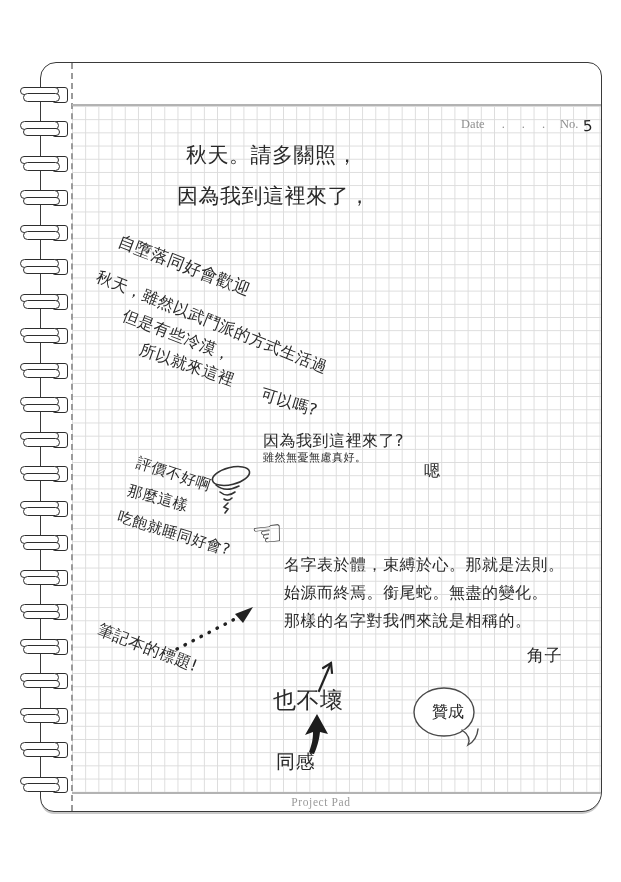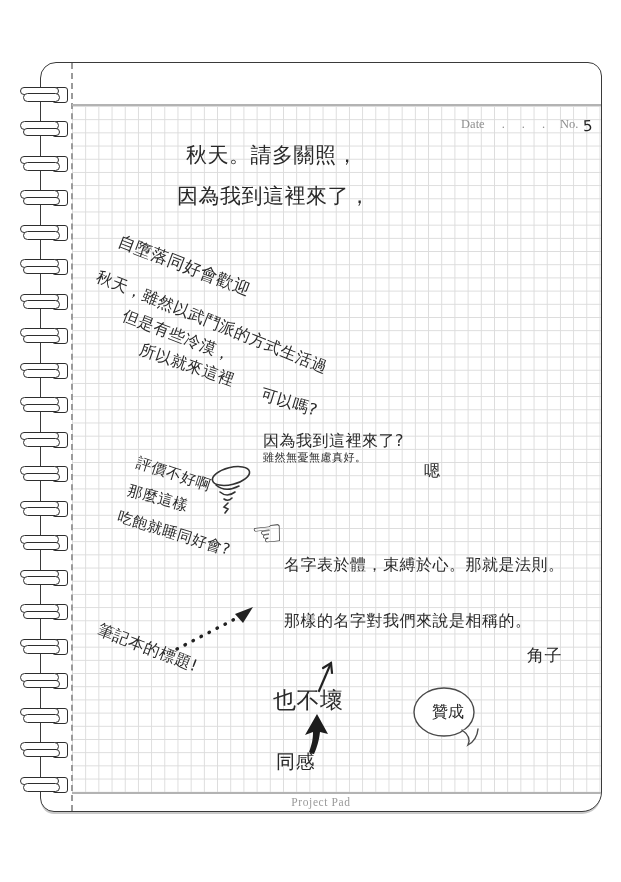--- a/index.html
+++ b/index.html
@@ -114,20 +114,21 @@
       </svg>
     </div>
 
     <div class="hw" style="left:222px; top:368px; font-size:16px;">因為我到這裡來了?</div>
     <div class="hw" style="left:222px; top:387px; font-size:11px;text-align:right;">雖然無憂無慮真好。</div>
     <div class="hw" style="left:383px; top:398px; font-size:16px;">嗯</div>
 
     <div class="hand-glyph" style="left:210px; top:450px; font-size:36px; transform:rotate(-6deg);">☜</div>
 
     <div class="hw" style="left:243px; top:492px; font-size:16px;">名字表於體，束縛於心。那就是法則。</div>
+    <div class="hw" style="left:243px; top:520px; font-size:16px;">始源而終焉。銜尾蛇。無盡的變化。</div>
     <div class="hw" style="left:243px; top:548px; font-size:16px;">那樣的名字對我們來說是相稱的。</div>
     <div class="hw" style="left:486px; top:568px; font-size:17px;margin-top:13px;">角子</div>
 
     <div class="hw" style="left:57px; top:556px; font-size:16px; transform:rotate(21deg);">筆記本的標題!</div>
     <div class="doodle" style="left:128px; top:540px;">
       <svg width="88" height="52" viewBox="0 0 88 52">
         <line x1="8" y1="46" x2="68" y2="15" stroke="#222222" stroke-width="3.4" stroke-linecap="round" stroke-dasharray="0.5 8.5"></line>
         <polygon points="84,4 66,11 74,20" fill="#222222"></polygon>
       </svg>
     </div>

